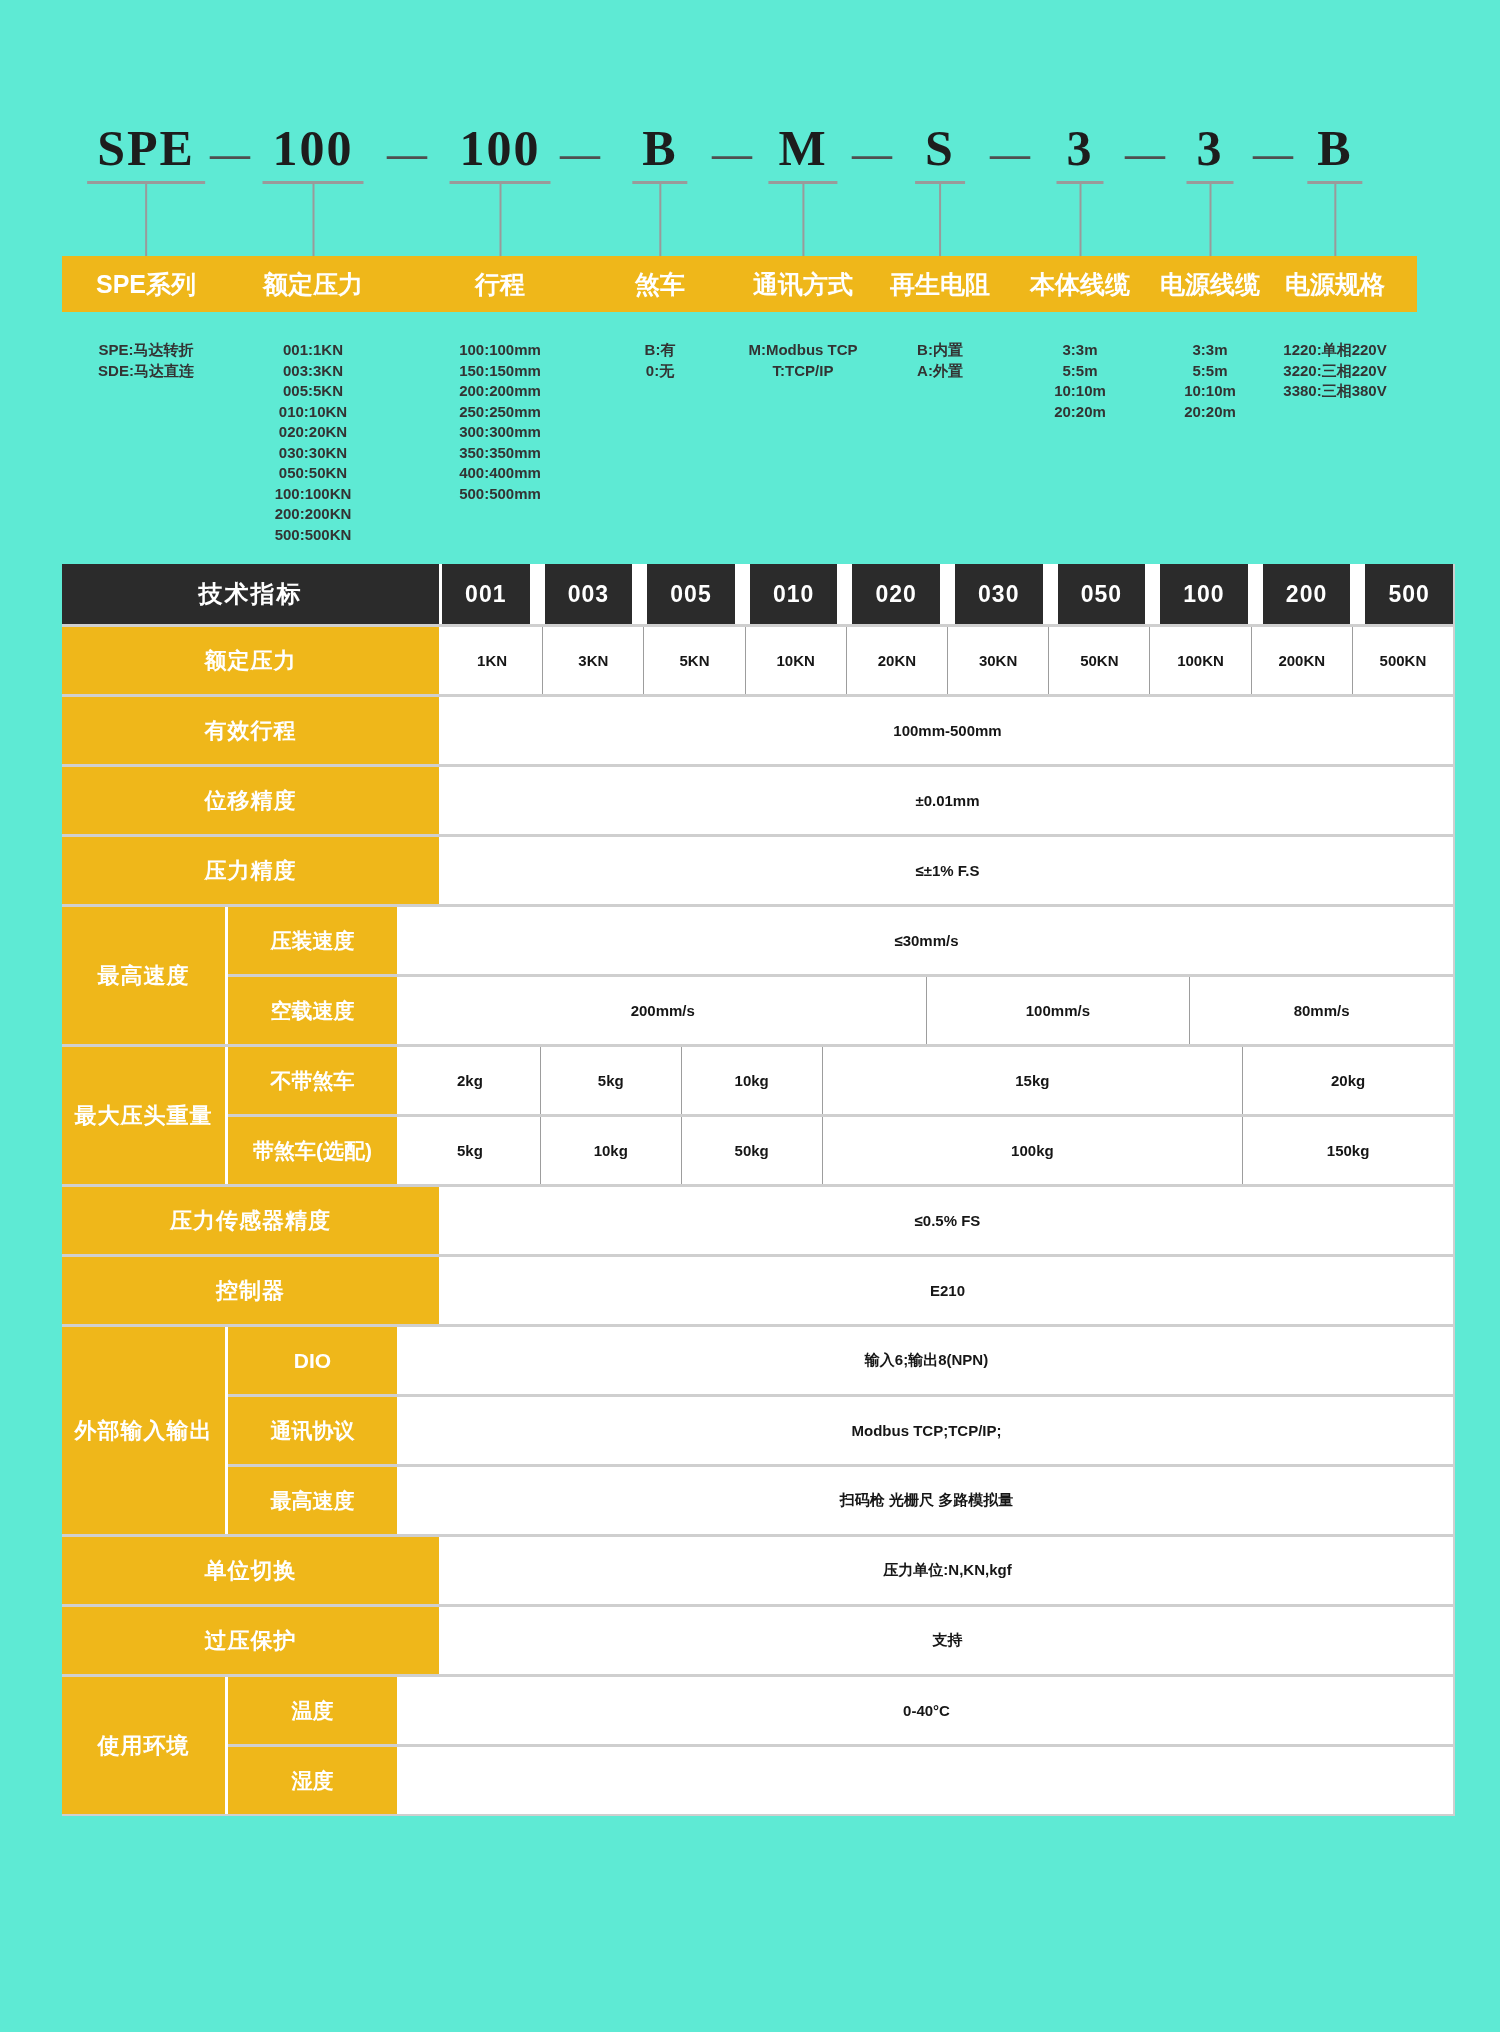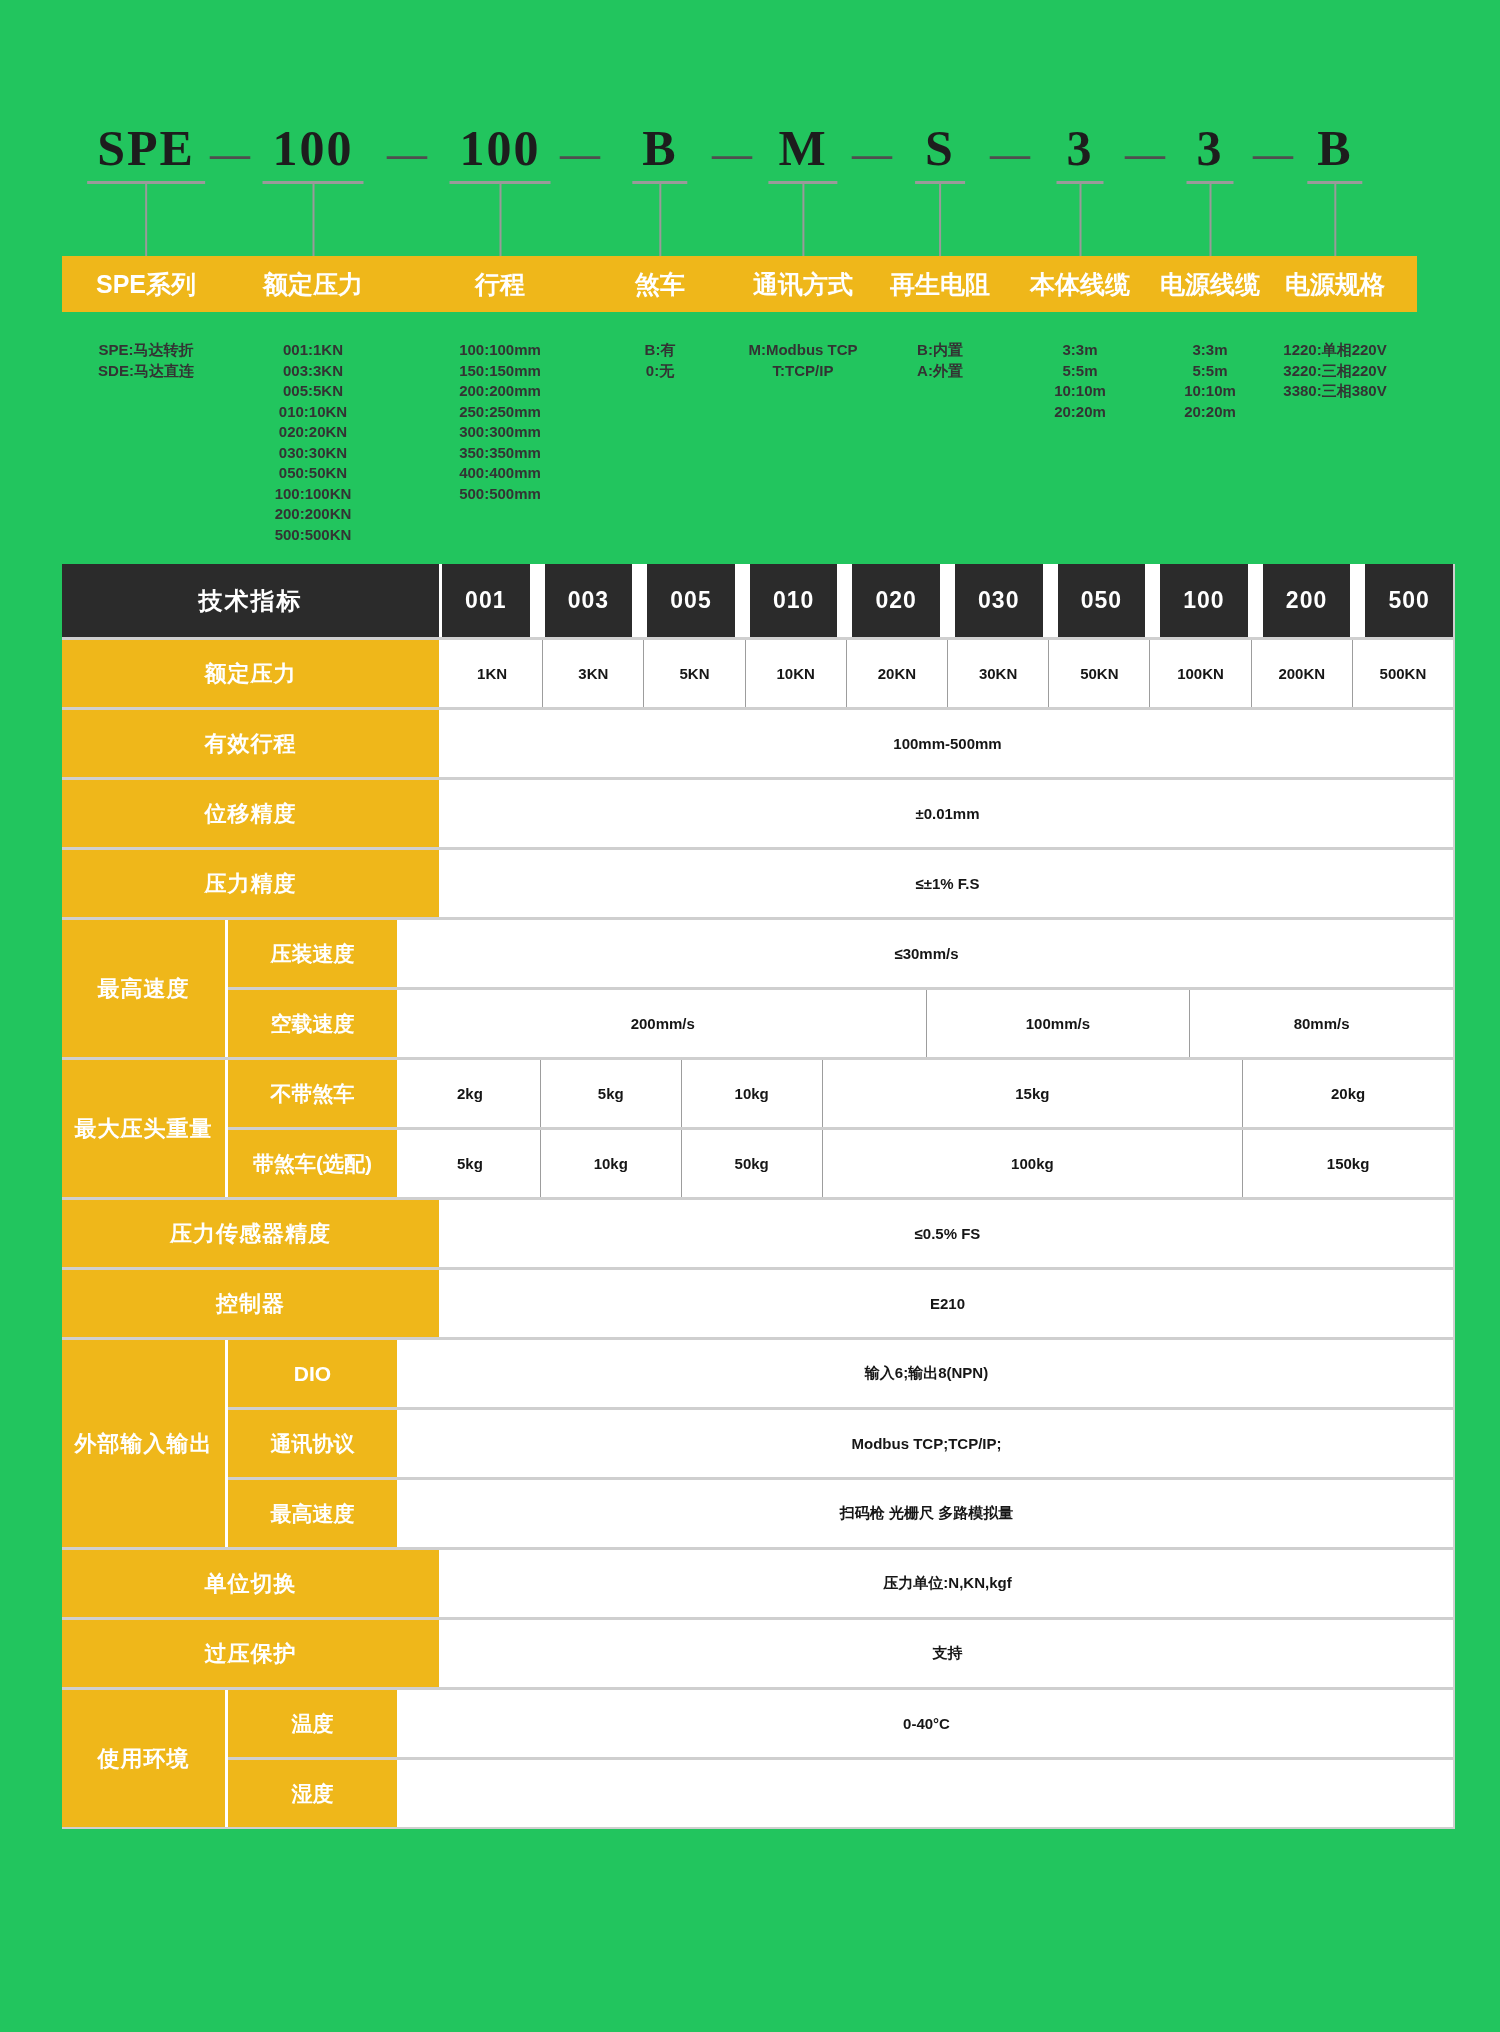--- a/index.html
+++ b/index.html
@@ -1,37 +1,37 @@
 <!DOCTYPE html>
 <html><head>
 <meta charset="utf-8">
 <style>
   html,body{margin:0;padding:0;background:#ffffff;}
-  .page{position:relative;width:1500px;height:2032px;background:#22c55e;overflow:hidden;
+  .page{position:relative;width:1500px;height:2032px;background:#5eead4;overflow:hidden;
         font-family:"Liberation Sans","DejaVu Sans",sans-serif;}
 
   
   .seg{position:absolute;top:120px;text-align:center;transform:translateX(-50%);}
   .code{display:inline-block;font-family:"Liberation Serif","DejaVu Serif",serif;
         font-weight:bold;font-size:50px;line-height:56px;color:#1d1d1d;letter-spacing:2px;
         padding:0 10px 5px 10px;border-bottom:3px solid #9a9a9a;}
   .vline{width:2px;height:73px;background:#9a9a9a;margin:0 auto;}
   .dash{position:absolute;top:126px;transform:translateX(-50%);
         font-family:"Liberation Serif","DejaVu Serif",serif;
         font-size:40px;font-weight:bold;color:#4f4f4f;line-height:56px;}
   .band{position:absolute;top:256px;left:62px;width:1355px;height:56px;background:#EFB71A;}
   .band-label{position:absolute;top:0;transform:translateX(-50%);line-height:56px;
         color:#ffffff;font-weight:bold;font-size:25px;white-space:nowrap;}
   .options-list{position:absolute;top:340px;transform:translateX(-50%);text-align:center;
         font-size:15px;line-height:20.5px;font-weight:bold;color:#333333;white-space:nowrap;}
 
   
   .spec-table{position:absolute;top:564px;left:62px;width:1391px;background:#cfcfcf;
         padding:0 2px 2px 0;display:flex;flex-direction:column;gap:3px;}
-  .t-header{display:flex;gap:3px;height:73px;background:#ffffff;}
+  .t-header{display:flex;gap:3px;height:60px;background:#ffffff;}
   .t-header .h-lbl{width:377px;background:#2B2B2B;color:#fff;font-weight:bold;font-size:24px;
         display:flex;align-items:center;justify-content:center;letter-spacing:2px;}
   .t-header .t-data{display:flex;gap:15px;flex:1;}
   .t-header .t-data > div{flex:1;background:#2B2B2B;color:#ffffff;font-weight:bold;font-size:23px;
         display:flex;align-items:center;justify-content:center;letter-spacing:1px;}
 
   .t-row{display:flex;gap:3px;height:67px;background:#ffffff;}
   .t-label{width:377px;background:#EFB71A;color:#ffffff;font-weight:bold;font-size:22px;
         display:flex;align-items:center;justify-content:center;letter-spacing:1px;}
   .t-outer{width:163px;background:#EFB71A;color:#ffffff;font-weight:bold;font-size:22px;

